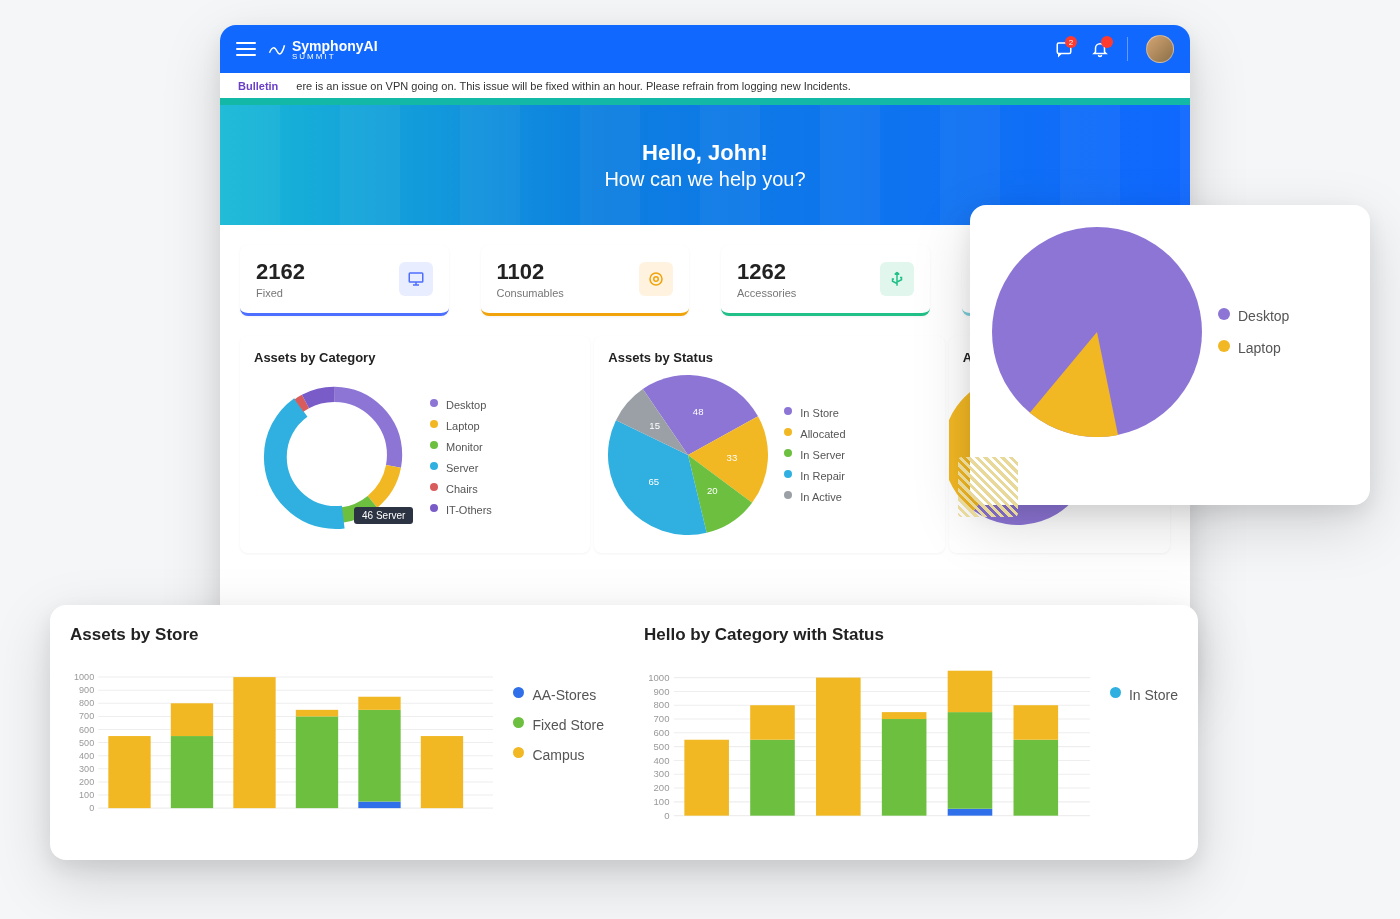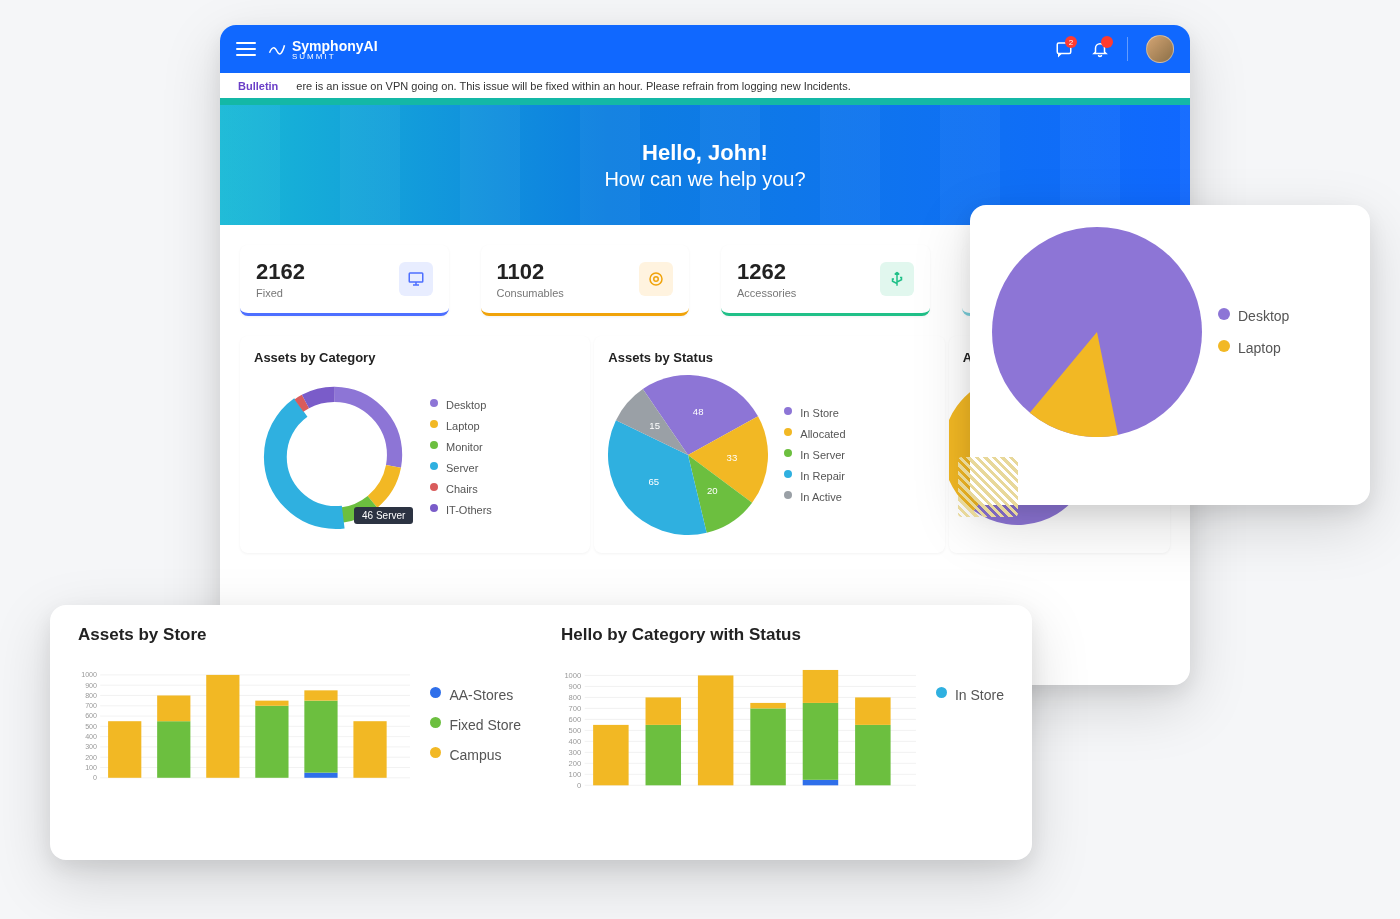--- a/index.html
+++ b/index.html
@@ -38,21 +38,21 @@
 .tooltip{position:absolute;background:#2c3342;color:#fff;font-size:10px;padding:3px 8px;border-radius:3px}
 .svg-wrap{position:relative}
 
 .popup-pie{left:970px;top:205px;width:400px;height:300px;padding:22px 22px;background:#fff;z-index:5}
 .popup-pie .chart-title{font-size:17px;margin-bottom:18px}
 .popup-pie .legend-item{font-size:14px}
 .popup-pie .legend-dot{width:12px;height:12px}
 .popup-pie .legend{gap:16px}
 .popup-pie::after{content:'';position:absolute;left:-12px;bottom:-12px;width:60px;height:60px;background:repeating-linear-gradient(45deg,#e8d89a 0 3px,transparent 3px 6px);z-index:-1;border-radius:4px}
 
-.popup-bars{left:50px;top:605px;width:982px;height:255px;padding:20px 28px;background:#fff;z-index:4;display:flex;gap:40px}
+.popup-bars{left:50px;top:605px;width:1148px;height:255px;padding:20px 20px;background:#fff;z-index:4;display:flex;gap:40px}
 .bar-panel{flex:1}
 .bar-title{font-size:17px;font-weight:700;color:#222;margin-bottom:22px}
 .bar-chart-area{display:flex;gap:20px}
 .bars-svg{flex:1}
 .bar-legend{display:flex;flex-direction:column;gap:14px;padding-top:20px}
 .bar-legend .legend-item{font-size:14px}
 .bar-legend .legend-dot{width:11px;height:11px}
 .gridline{stroke:#eee;stroke-width:1}
 </style>
 </head>

